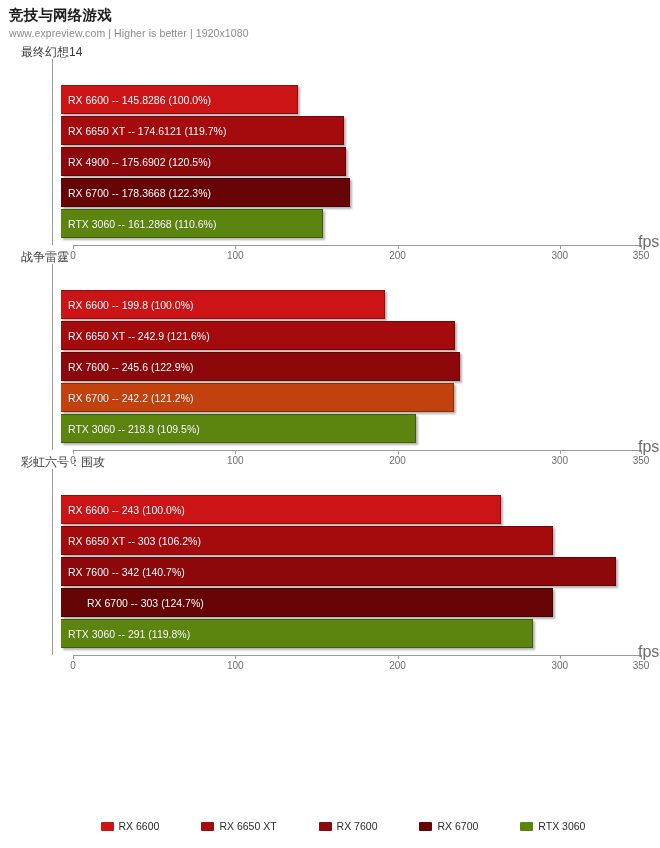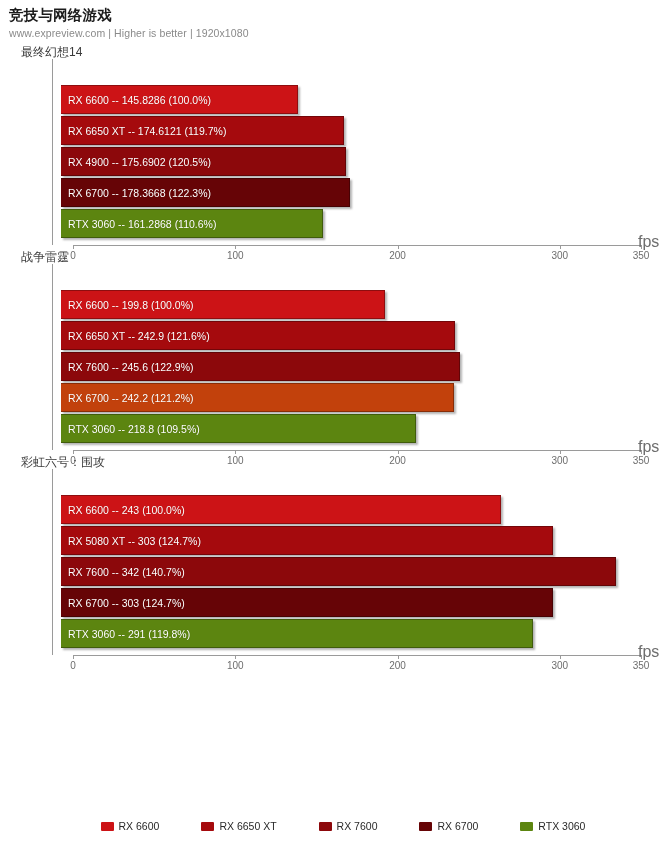--- a/index.html
+++ b/index.html
@@ -268,30 +268,30 @@
         <div class="plot">
           <div class="y-axis"></div>
           <div class="bars">
             <div class="bar-row" style="top: 26px; width: 440px;">
               <div class="bar" style="background: rgb(204, 19, 22);">
                 <span class="bar-label">RX 6600  --  243 (100.0%)</span>
               </div>
             </div>
             <div class="bar-row" style="top: 57px; width: 491.726px;">
               <div class="bar" style="background: rgb(165, 10, 13);">
-                <span class="bar-label">RX 5080 XT  --  303 (124.7%)</span>
+                <span class="bar-label">RX 6650 XT  --  303 (106.2%)</span>
               </div>
             </div>
             <div class="bar-row" style="top: 88px; width: 555.017px;">
               <div class="bar" style="background: rgb(140, 8, 11);">
                 <span class="bar-label">RX 7600  --  342 (140.7%)</span>
               </div>
             </div>
             <div class="bar-row" style="top: 119px; width: 491.726px;">
-              <div class="bar" style="background: rgb(102, 4, 6);">
+              <div class="bar" style="background: rgb(102, 4, 6); padding-left: 19px;">
                 <span class="bar-label">RX 6700  --  303 (124.7%)</span>
               </div>
             </div>
             <div class="bar-row" style="top: 150px; width: 472.251px;">
               <div class="bar" style="background: rgb(92, 133, 16);">
                 <span class="bar-label">RTX 3060  --  291 (119.8%)</span>
               </div>
             </div>
           </div>
           <div class="x-axis"></div>

